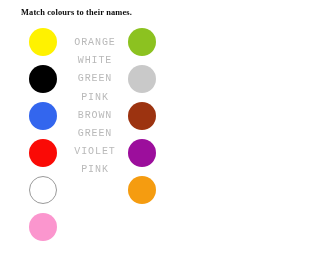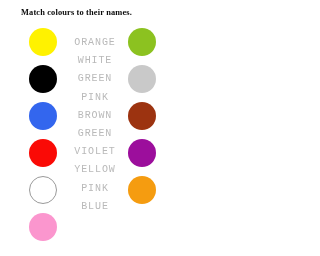--- a/index.html
+++ b/index.html
@@ -98,23 +98,21 @@
     </div>
 
   <div id="word-col">
       <div class="word">ORANGE</div>
       <div class="word">WHITE</div>
       <div class="word">GREEN</div>
       <div class="word">PINK</div>
       <div class="word">BROWN</div>
       <div class="word">GREEN</div>
       <div class="word">VIOLET</div>
-      <div class="word">YELLOW</div>
       <div class="word">PINK</div>
-      <div class="word">BLUE</div>
     </div>
 
   <div id="right-col" class="circle-col">
       <div class="swatch-slot">
         <div class="swatch" style="background: rgb(140, 194, 32);"></div>
       </div>
       <div class="swatch-slot">
         <div class="swatch" style="background: rgb(201, 201, 201);"></div>
       </div>
       <div class="swatch-slot">

